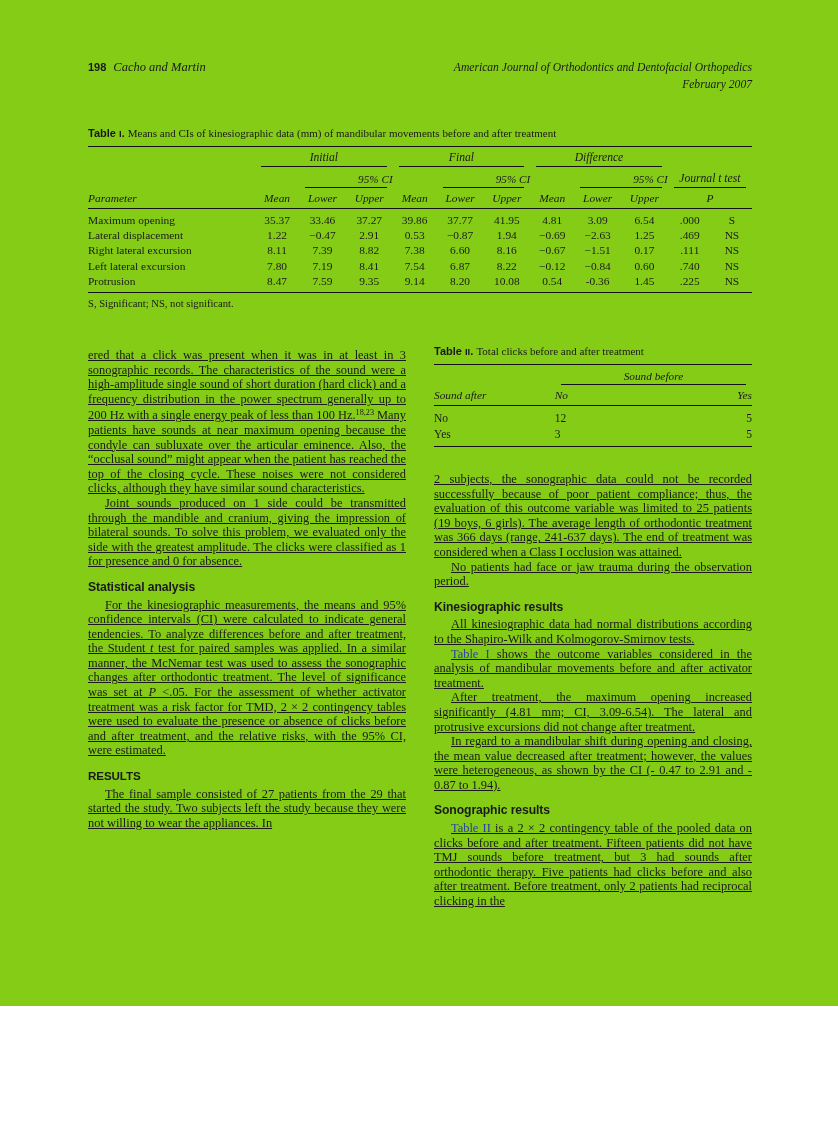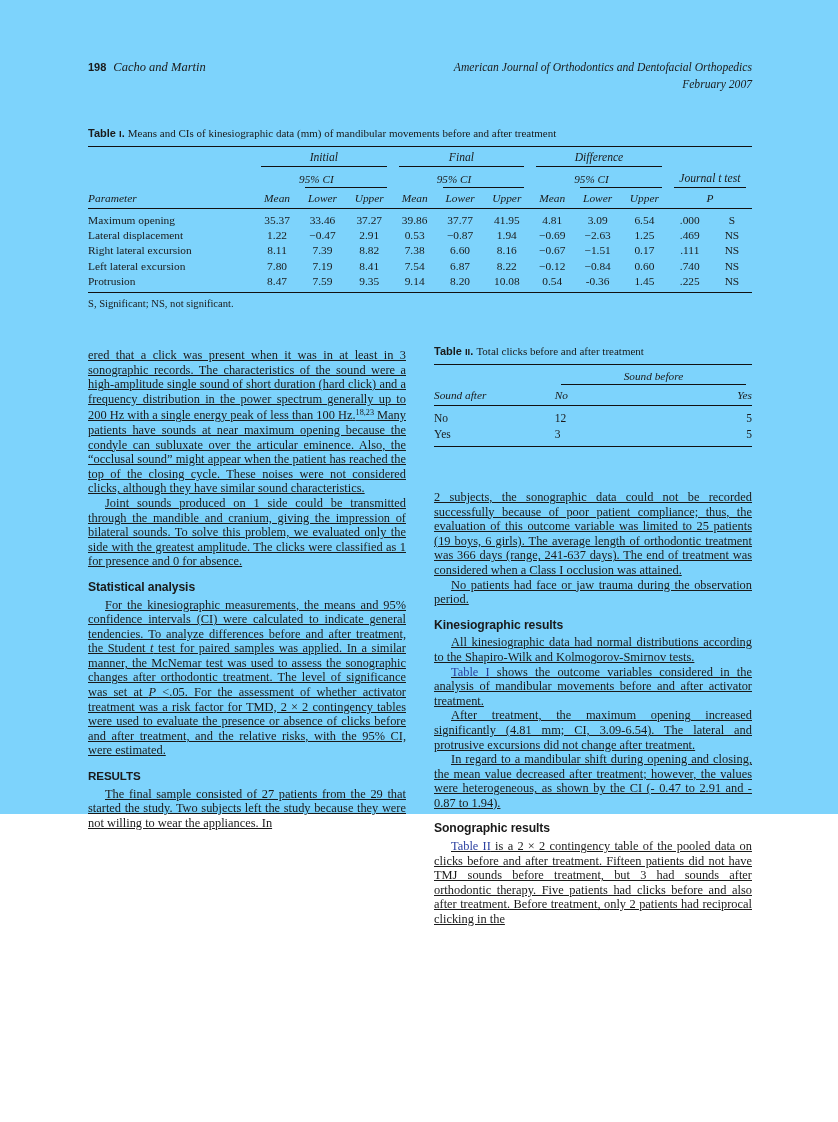--- a/index.html
+++ b/index.html
@@ -12,22 +12,22 @@
     height: 1122px;
     font-family: "Liberation Serif", serif;
     color: #1a1a1a;
     position: relative;
     overflow: hidden;
   }
   .page {
     position: absolute;
     left: 0; top: 0;
     width: 838px;
-    height: 814px;
-    background: #7dd3fc;
+    height: 1006px;
+    background: #84cc16;
   }
 
   
   .runhead {
     position: absolute;
     left: 88px; top: 60px; width: 664px;
     display: flex;
     justify-content: space-between;
     align-items: flex-start;
   }
@@ -90,21 +90,21 @@
     font-size: 11.6px;
     padding-top: 4px !important;
     padding-bottom: 1px !important;
   }
   .span-rule {
     height: 0;
     border-bottom: 0.9px solid #111;
     margin: 2px 6px 0 6px;
   }
   .ci {
-    text-align: left;
+    text-align: right;
     font-style: italic;
     font-size: 11.2px;
     padding-top: 3px !important;
   }
   .colhead {
     font-style: italic;
     font-size: 11.4px;
     padding-top: 3px !important;
     padding-bottom: 4px !important;
   }
@@ -124,21 +124,21 @@
 
   
   .col {
     position: absolute;
     width: 318px;
     font-size: 12.4px;
     line-height: 14.6px;
     text-align: justify;
   }
   .col.left  { left: 88px;  top: 348px; }
-  .col.right { left: 434px; top: 490px; }
+  .col.right { left: 434px; top: 472px; }
 
   .col p {
     margin: 0;
     text-indent: 17px;
     text-align: justify;
     text-justify: inter-word;
     text-decoration: underline;
   }
   .col p.noindent { text-indent: 0; }
   h3.sec {

